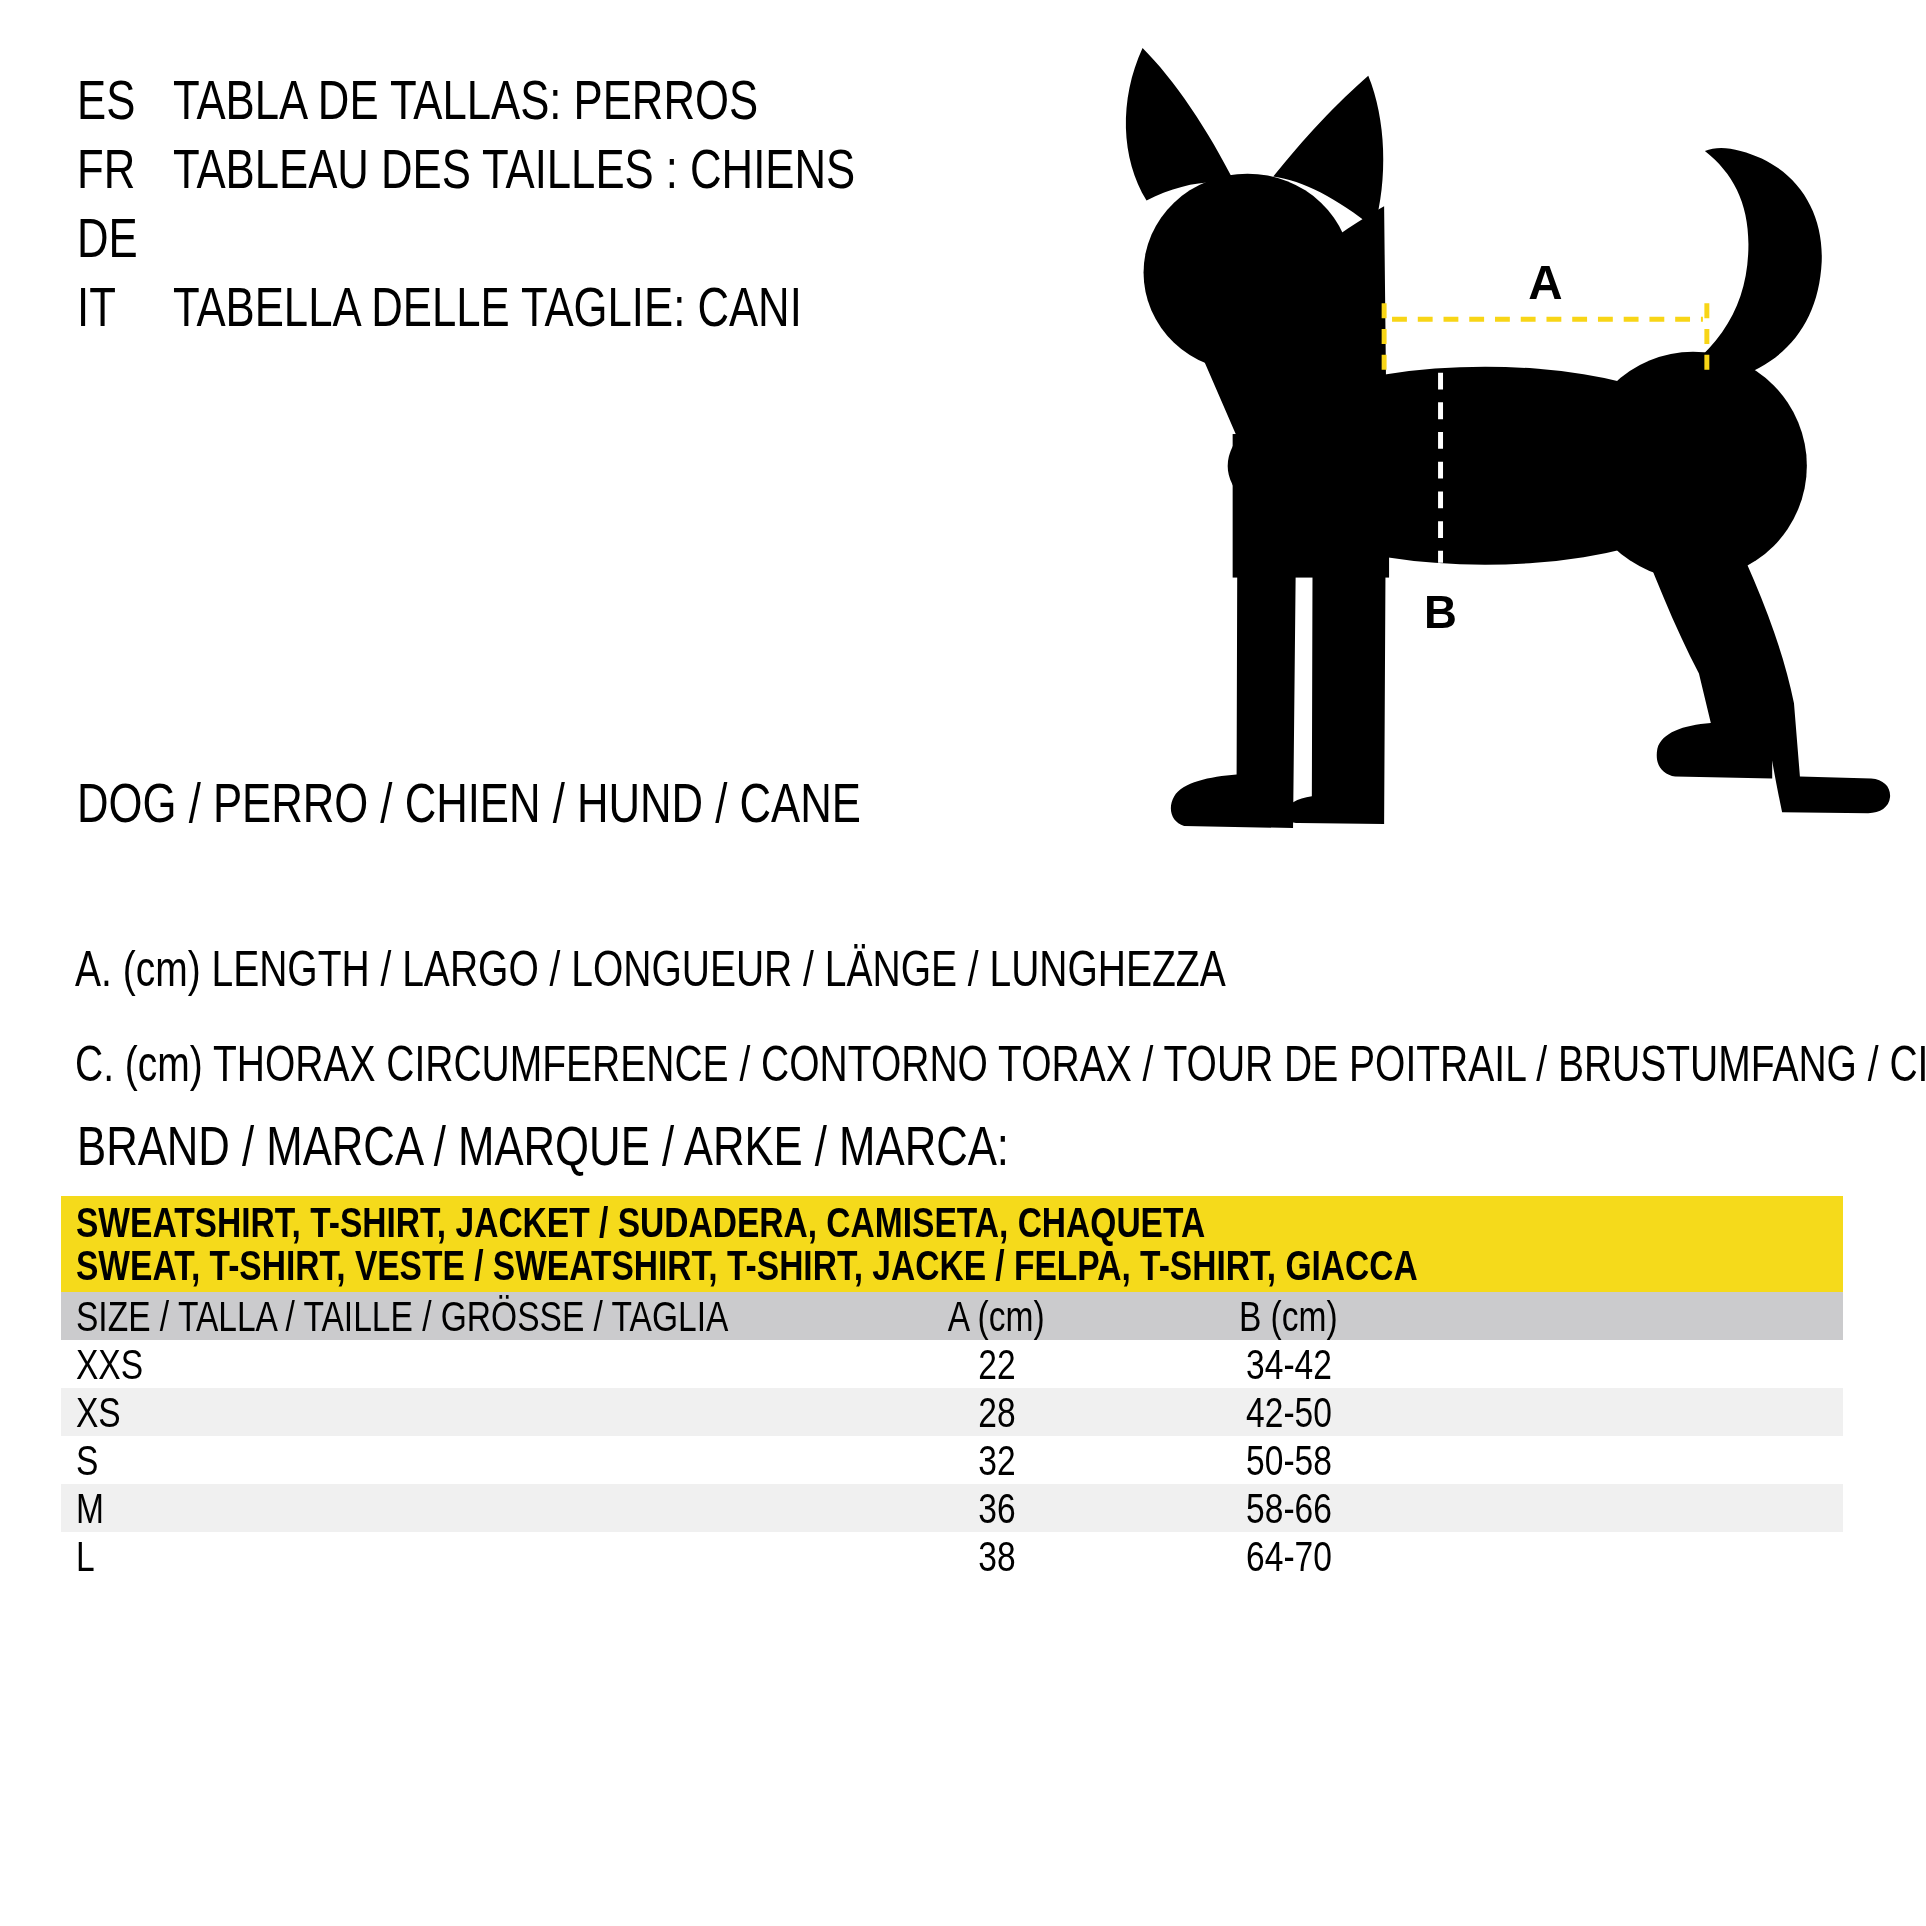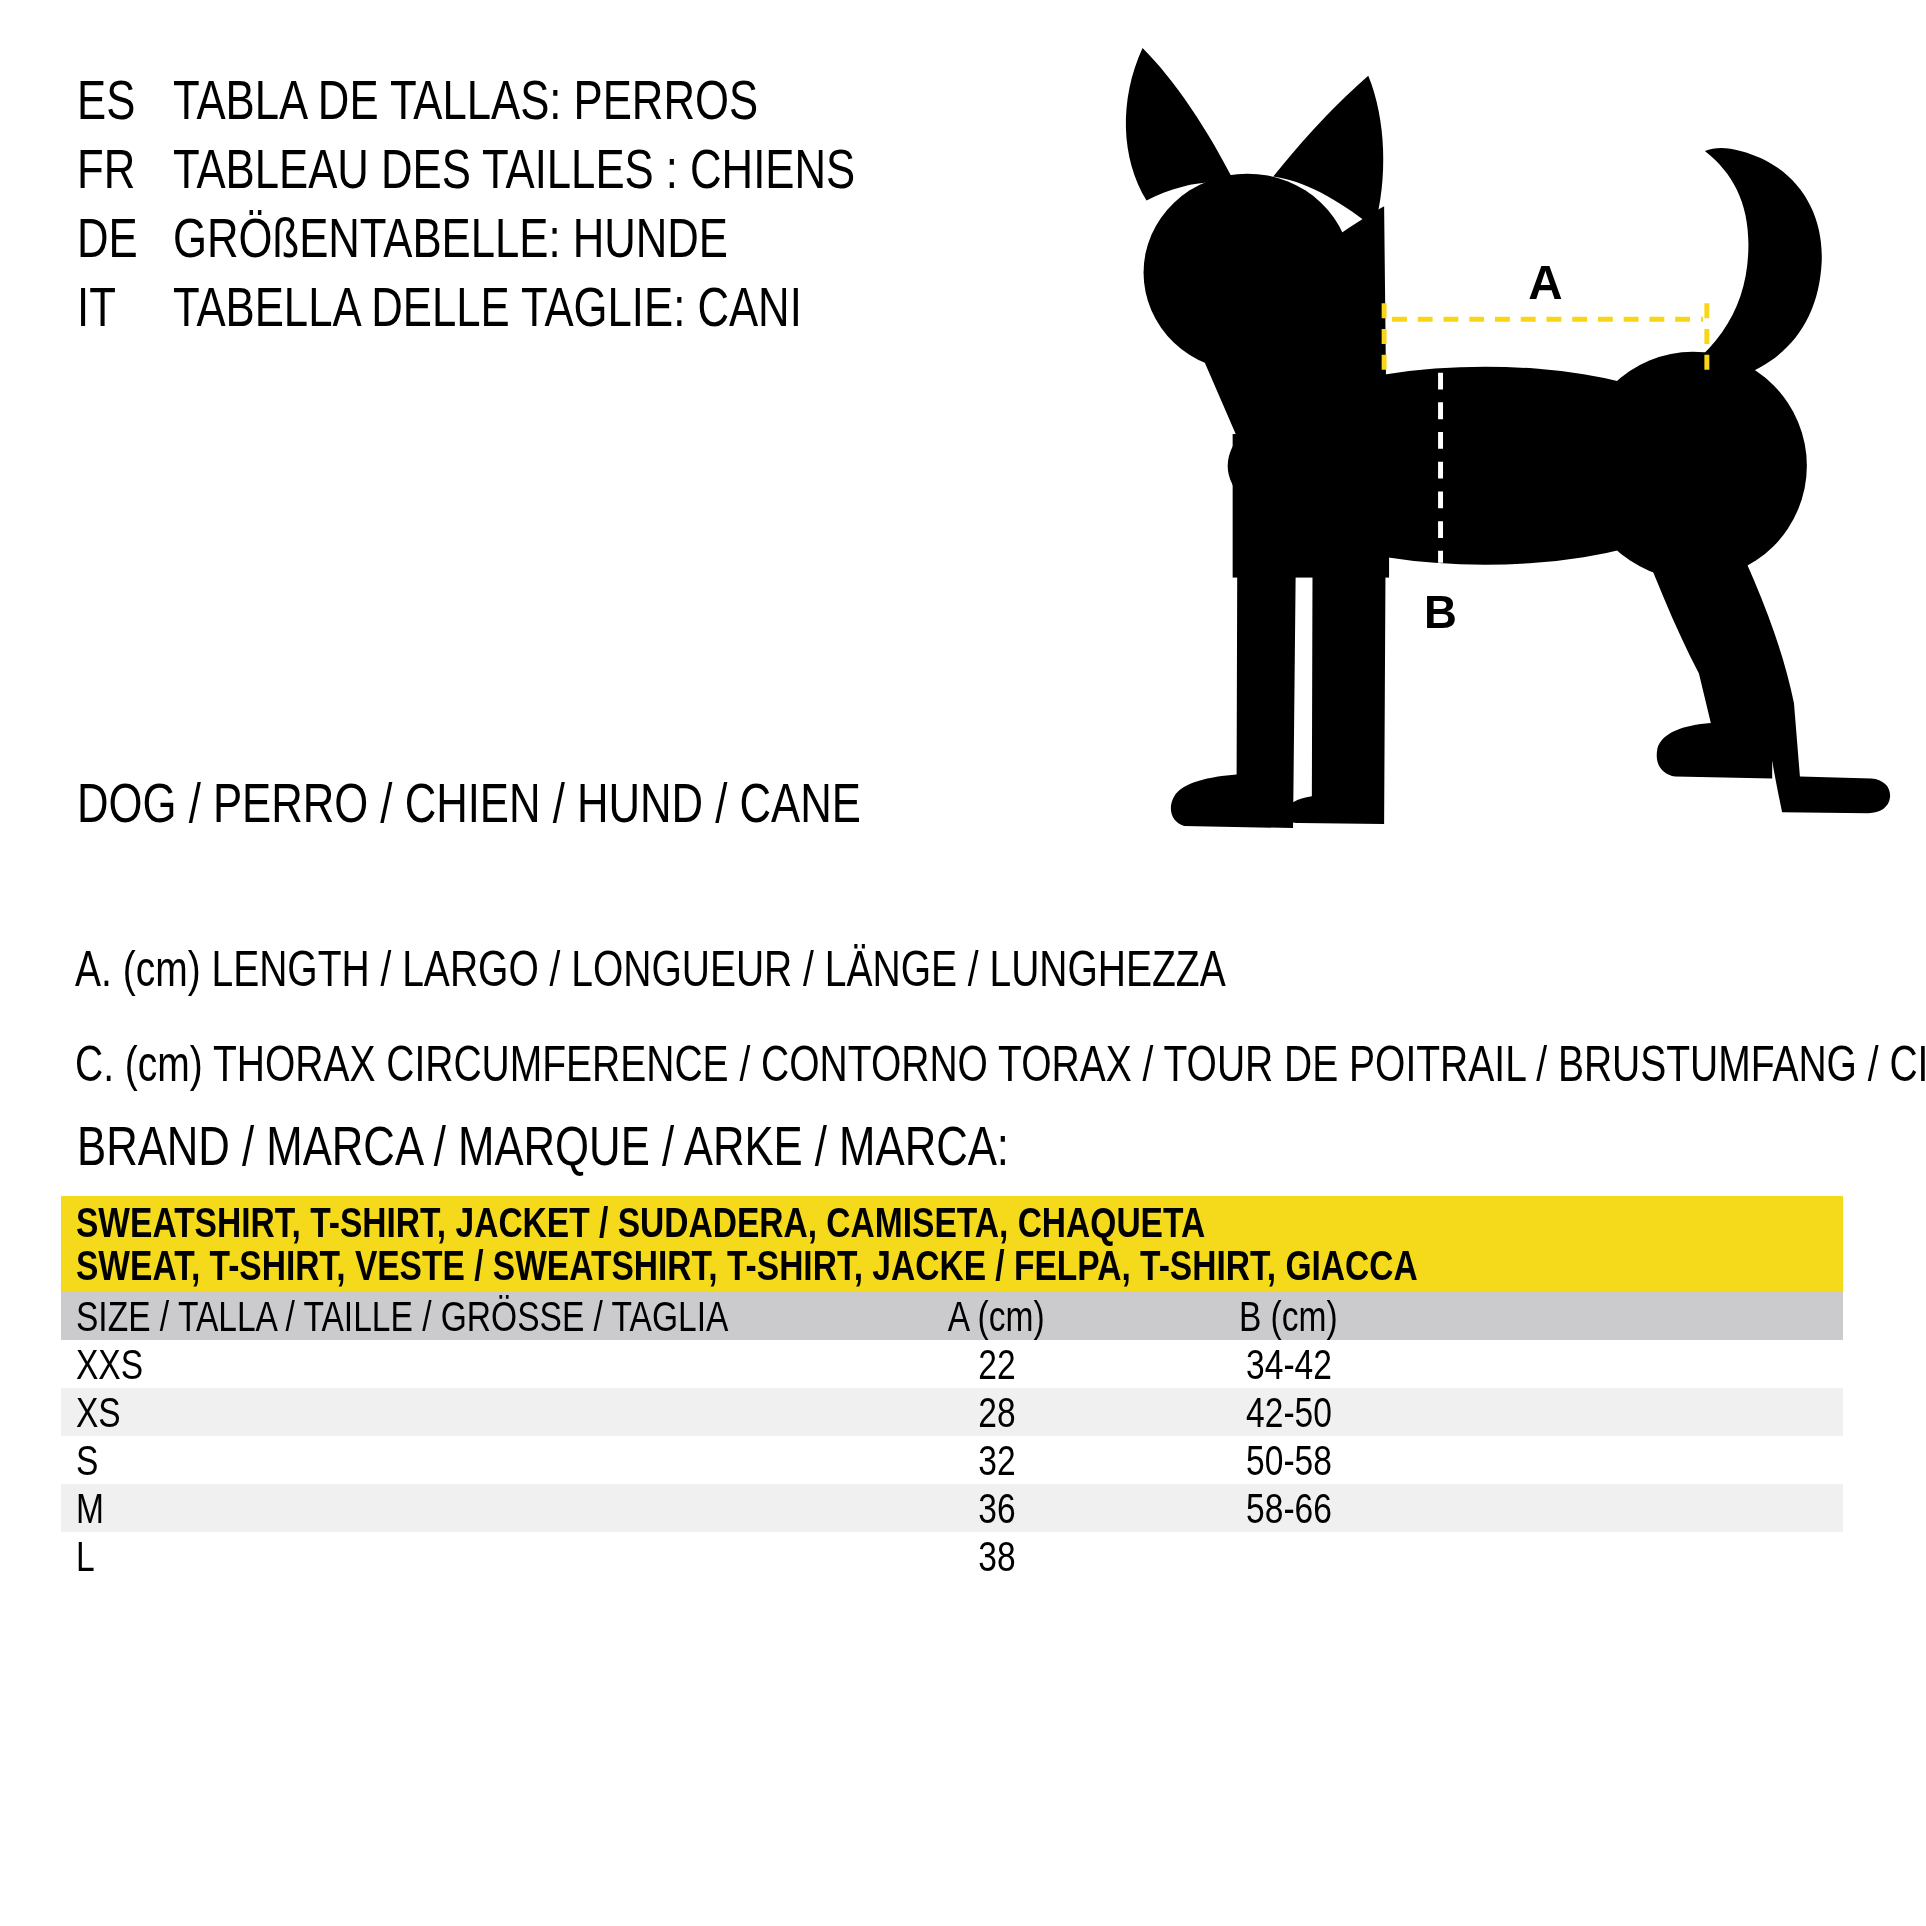--- a/index.html
+++ b/index.html
@@ -41,21 +41,20 @@
   <div class="lang-row">
     <div class="lang-code"><span class="cz">ES</span></div>
     <div><span class="cz">TABLA DE TALLAS: PERROS</span></div>
   </div>
   <div class="lang-row">
     <div class="lang-code"><span class="cz">FR</span></div>
     <div><span class="cz">TABLEAU DES TAILLES : CHIENS</span></div>
   </div>
   <div class="lang-row">
     <div class="lang-code"><span class="cz">DE</span></div>
-    <div><span class="cz">GRÖßENTABELLE: HUNDE</span></div>
   </div>
   <div class="lang-row">
     <div class="lang-code"><span class="cz">IT</span></div>
     <div><span class="cz">TABELLA DELLE TAGLIE: CANI</span></div>
   </div>
 </div>
 
 <div class="dog-wrap">
   <svg viewBox="0 0 820 800" width="812" height="792">
     <g fill="#000000">
@@ -148,17 +147,18 @@
     </div>
     <div class="trow">
       <div class="cell-size"><span class="cz">M</span></div>
       <div class="cell-a"><span class="czc">36</span></div>
       <div class="cell-b"><span class="czc">58-66</span></div>
       <div></div>
     </div>
     <div class="trow">
       <div class="cell-size"><span class="cz">L</span></div>
       <div class="cell-a"><span class="czc">38</span></div>
+      <div class="cell-b"><span class="czc">64-70</span></div>
       <div></div>
     </div>
   </div>
 </div>
 
 
 </body></html>

